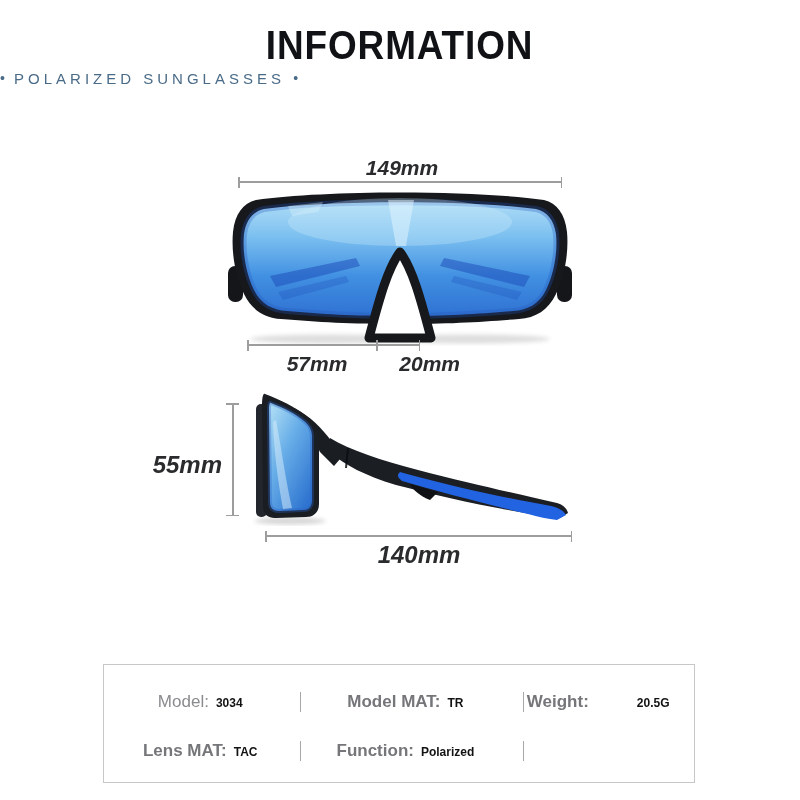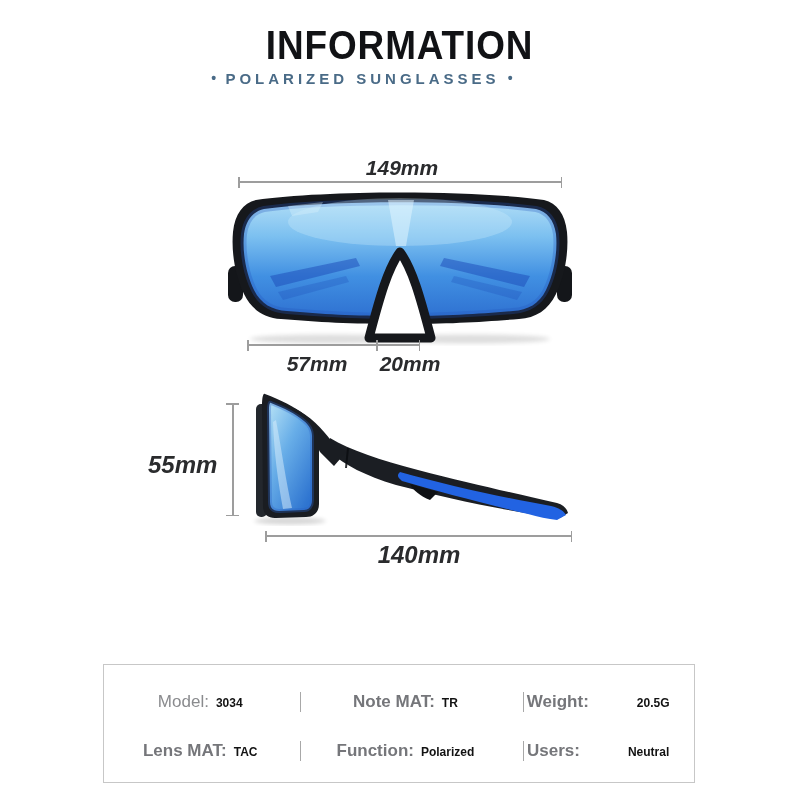--- a/index.html
+++ b/index.html
@@ -7,22 +7,22 @@
     position:relative;width:800px;height:800px;background:#ffffff;overflow:hidden;
     font-family:"Liberation Sans", sans-serif;
   }
   
   .title-wrap{position:absolute;left:0;top:22px;width:800px;text-align:center;}
   .title{
     display:inline-block;font-size:41px;font-weight:800;color:#111215;
     letter-spacing:1px;transform:scaleX(.9);transform-origin:center;
   }
   .subtitle-wrap{
-    position:absolute;left:0;top:70px;width:725px;text-align:center;
-    font-size:15px;font-weight:700;color:#4a6b87;letter-spacing:4px;
+    position:absolute;left:0;top:70px;width:725px;text-align:left;
+    font-size:15px;font-weight:400;color:#4a6b87;letter-spacing:4px;
   }
   .subtitle-wrap .dot{letter-spacing:1px;font-size:14px;position:relative;top:-1px;}
   
   .dline-h{position:absolute;height:1.5px;background:#9d9d9d;}
   .dline-h .tick{position:absolute;top:-4.5px;width:1.5px;height:11px;background:#9d9d9d;}
   .dline-v{position:absolute;width:1.5px;background:#9d9d9d;}
   .dline-v .tick{position:absolute;left:-6px;width:13px;height:1.5px;background:#9d9d9d;}
   .dim-label{
     position:absolute;font-weight:800;color:#2a2b2d;text-align:center;
     font-size:21px;white-space:nowrap;font-style:italic;
@@ -108,23 +108,23 @@
 
     <path d="M 141,154 C 152,112 160,84 172,68 C 184,84 192,112 203,154 Z" fill="#ffffff" stroke="#16181c" stroke-width="9" stroke-linejoin="round"></path>
   </svg>
 
   <div class="dline-h" style="left:247px;top:344px;width:173px;">
     <span class="tick" style="left:0;"></span>
     <span class="tick" style="left:129px;"></span>
     <span class="tick" style="right:0;"></span>
   </div>
   <div class="dim-label" style="left:257px;top:352px;width:120px;">57mm</div>
-  <div class="dim-label" style="left:360px;top:352px;width:100px;">20mm</div>
-
-  <div class="dim-label big" style="left:148px;top:451px;width:74px;text-align:left;">55mm</div>
+  <div class="dim-label" style="left:360px;top:352px;width:100px;text-align:right;">20mm</div>
+
+  <div class="dim-label big" style="left:148px;top:451px;width:74px;text-align:right;">55mm</div>
   <div class="dline-v" style="left:232px;top:403px;height:113px;">
     <span class="tick" style="top:0;"></span>
     <span class="tick" style="bottom:0;"></span>
   </div>
 
   <svg class="side-svg" viewBox="0 0 332 136">
     <defs>
       <linearGradient id="gSide" x1="0" y1="0" x2="0.8" y2="1">
         <stop offset="0%" stop-color="#b6e2f6"></stop>
         <stop offset="45%" stop-color="#68aee8"></stop>
@@ -164,41 +164,37 @@
   <div class="dim-label big" style="left:339px;top:541px;width:160px;">140mm</div>
 
 
   <div class="spec-box">
     <div class="spec-row">
       <div class="spec-cell c1">
         <span class="spec-label light">Model:</span>
         <span class="spec-value">3034</span>
       </div>
       <div class="spec-cell c2">
-        <span class="spec-label">Note MAT:</span>
+        <span class="spec-label">Model MAT:</span>
         <span class="spec-value">TR</span>
       </div>
       <div class="spec-cell c3">
         <span class="spec-label">Weight:</span>
         <span class="spec-value">20.5G</span>
       </div>
       <span class="vbar b1"></span>
       <span class="vbar b2"></span>
     </div>
     <div class="spec-row">
       <div class="spec-cell c1">
         <span class="spec-label">Lens MAT:</span>
         <span class="spec-value">TAC</span>
       </div>
       <div class="spec-cell c2">
         <span class="spec-label">Function:</span>
         <span class="spec-value">Polarized</span>
       </div>
-      <div class="spec-cell c3">
-        <span class="spec-label">Users:</span>
-        <span class="spec-value">Neutral</span>
-      </div>
       <span class="vbar b1"></span>
       <span class="vbar b2"></span>
     </div>
   </div>
 
 </div>
 
 </body></html>

